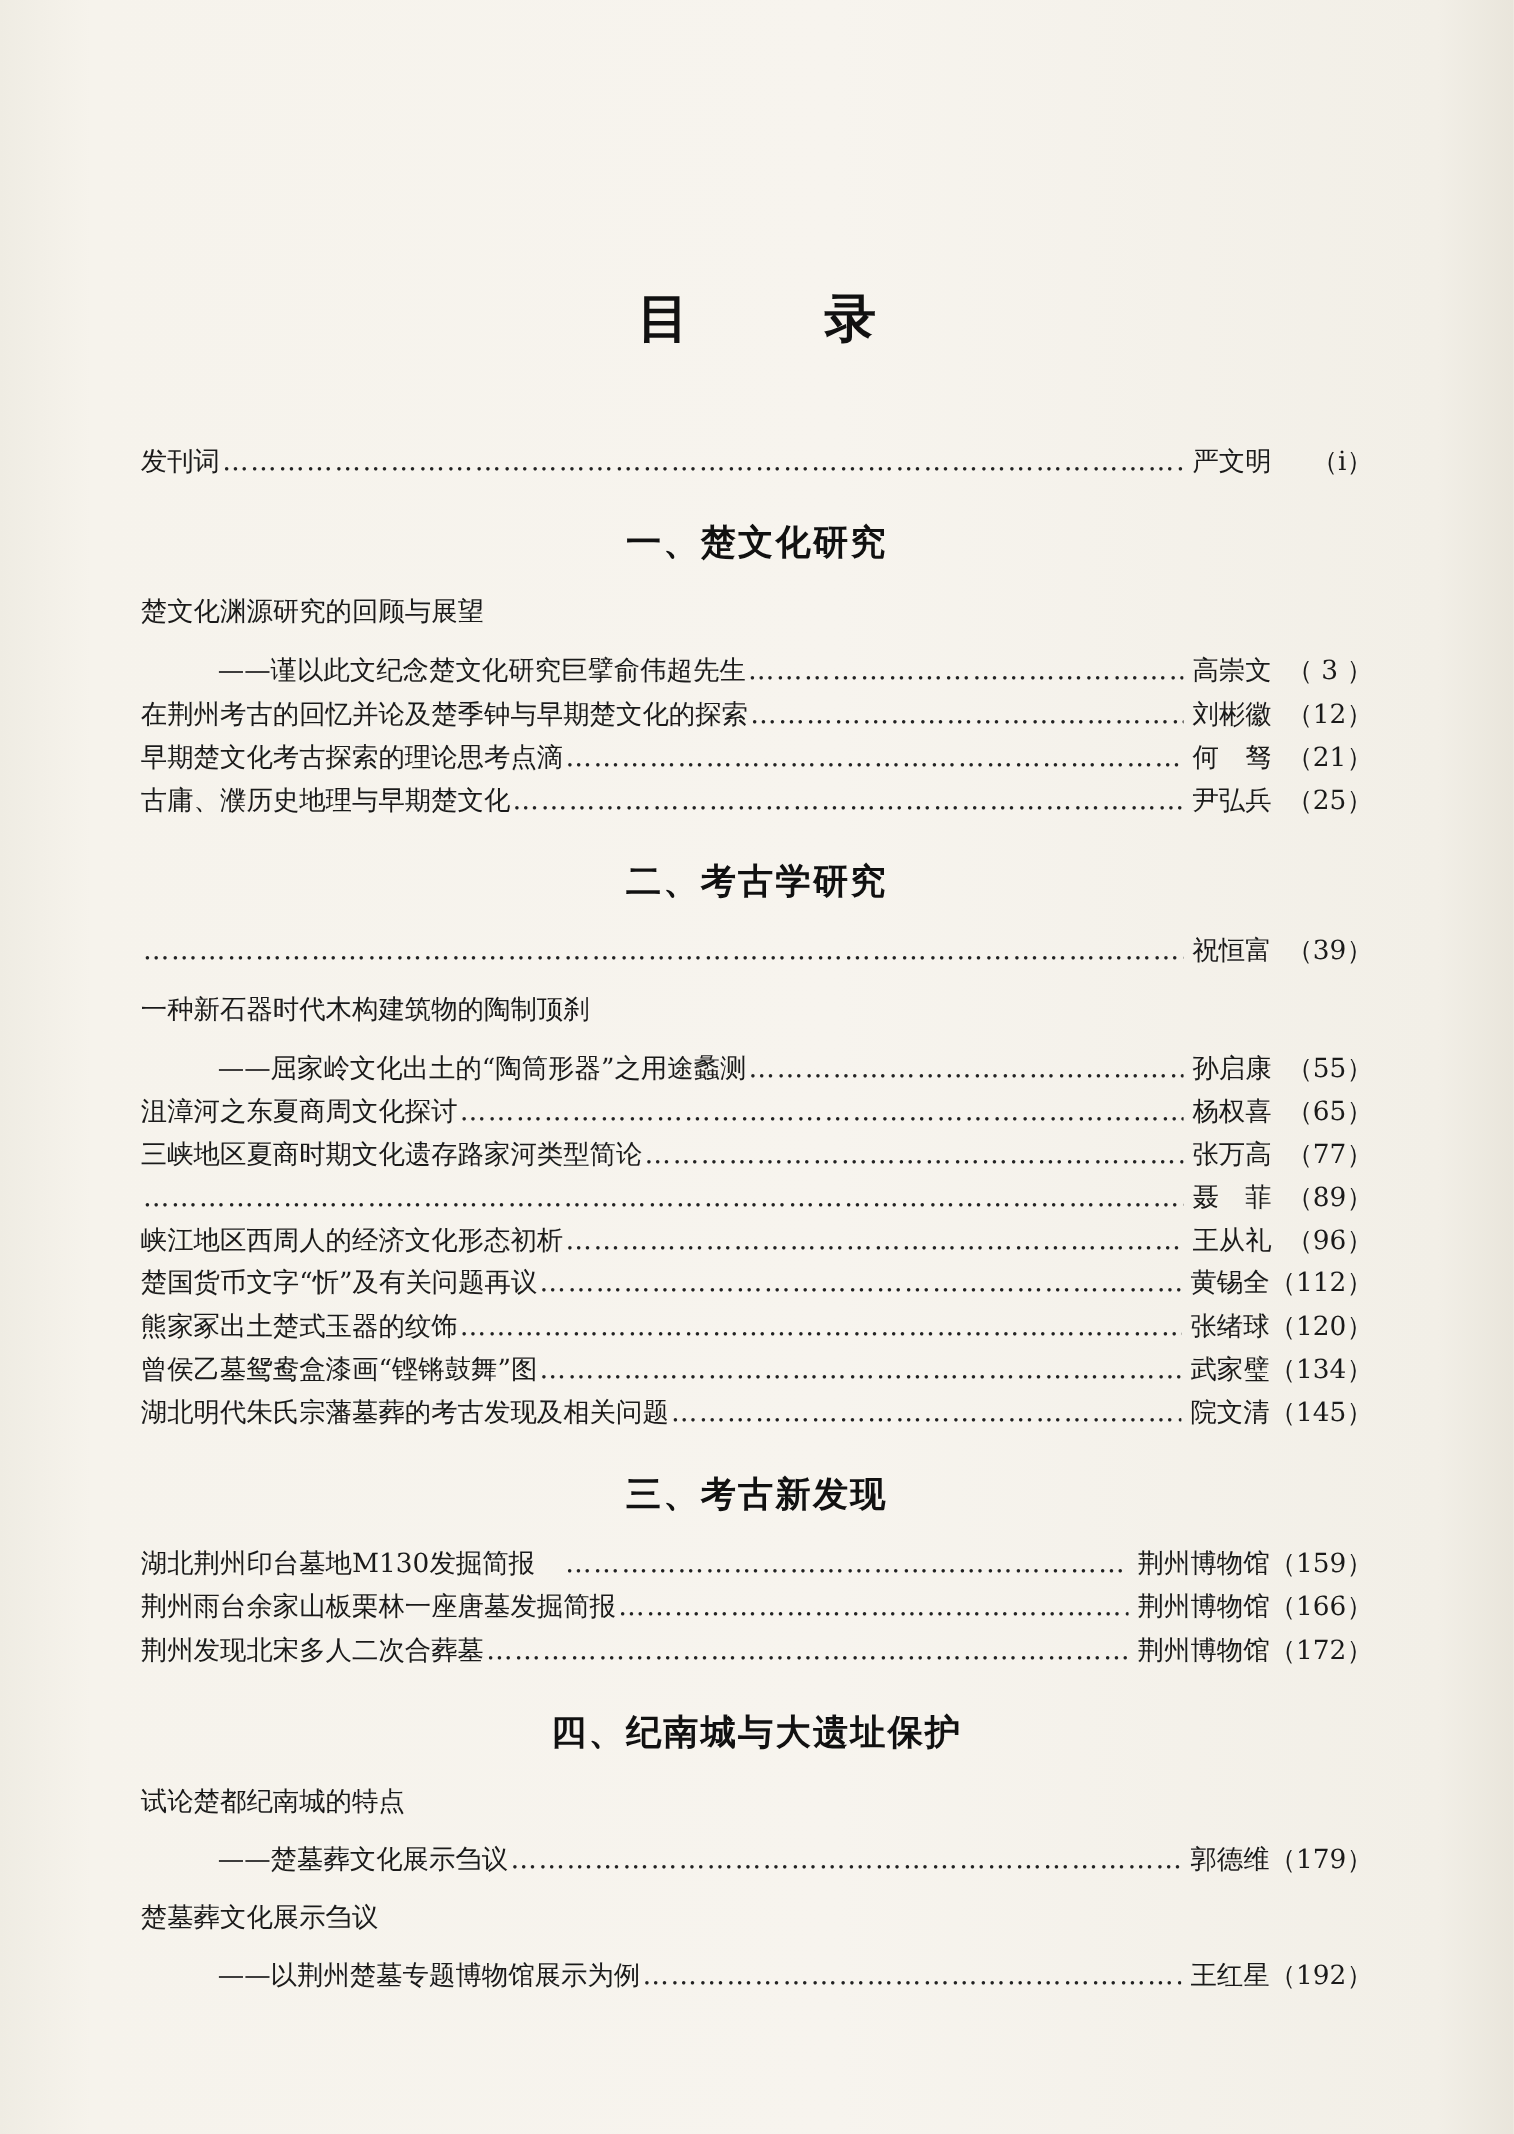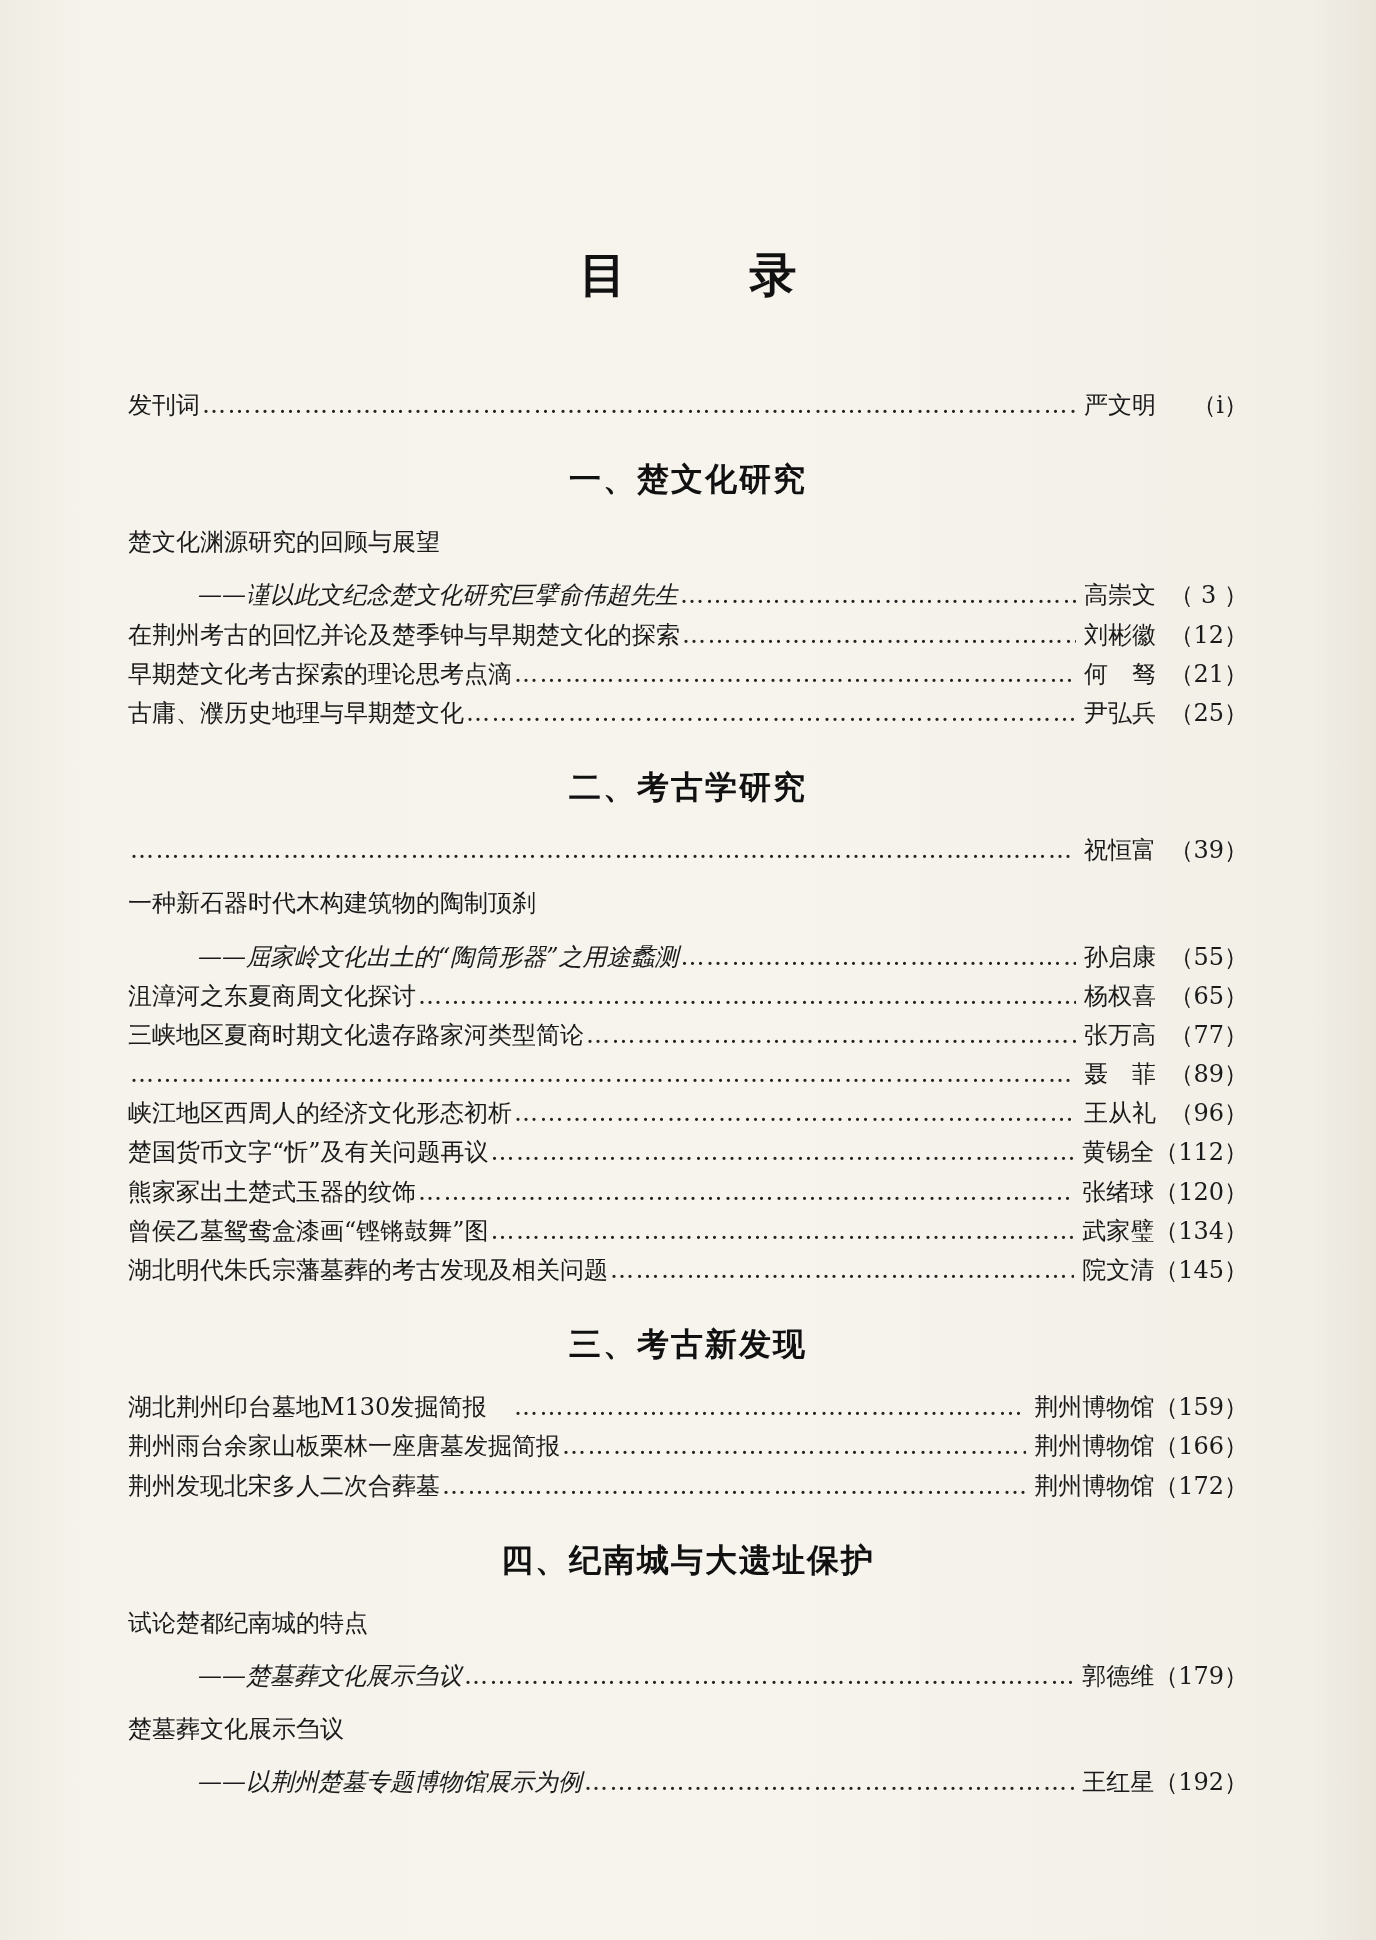--- a/index.html
+++ b/index.html
@@ -16,21 +16,21 @@
   }
   .page {
     position: relative;
     width: 1376px;
     height: 1940px;
     background: linear-gradient(90deg, #efece3 0%, #f6f3ec 6%, #f7f4ee 55%, #f2efe7 95%, #e9e5db 100%);
   }
   .content {
     position: absolute;
     left: 128px;
-    top: 244px;
+    top: 258px;
     width: 1120px;
   }
   .doc-title {
     text-align: center;
     font-size: 47px;
     font-weight: bold;
     letter-spacing: 38px;
     padding-left: 38px;
     margin-bottom: 80px;
     color: #111;
@@ -51,21 +51,20 @@
     line-height: 1.55;
     margin: 2px 0;
     white-space: nowrap;
   }
   .entry .etitle {
     flex: 0 0 auto;
     padding-left: 0;
   }
   .entry.indent .etitle {
     padding-left: 70px;
-    font-style: italic;
   }
   .entry .leader {
     flex: 1 1 auto;
     overflow: hidden;
     white-space: nowrap;
     font-size: 24px;
     letter-spacing: 1.5px;
     color: #222;
     margin: 0 2px;
     min-width: 10px;

